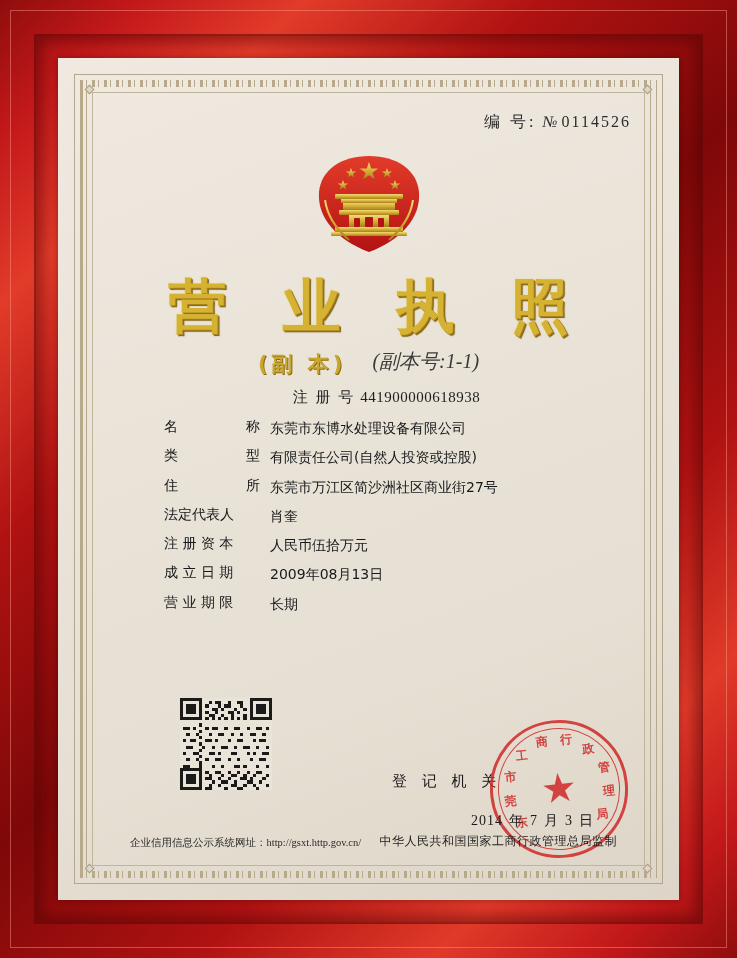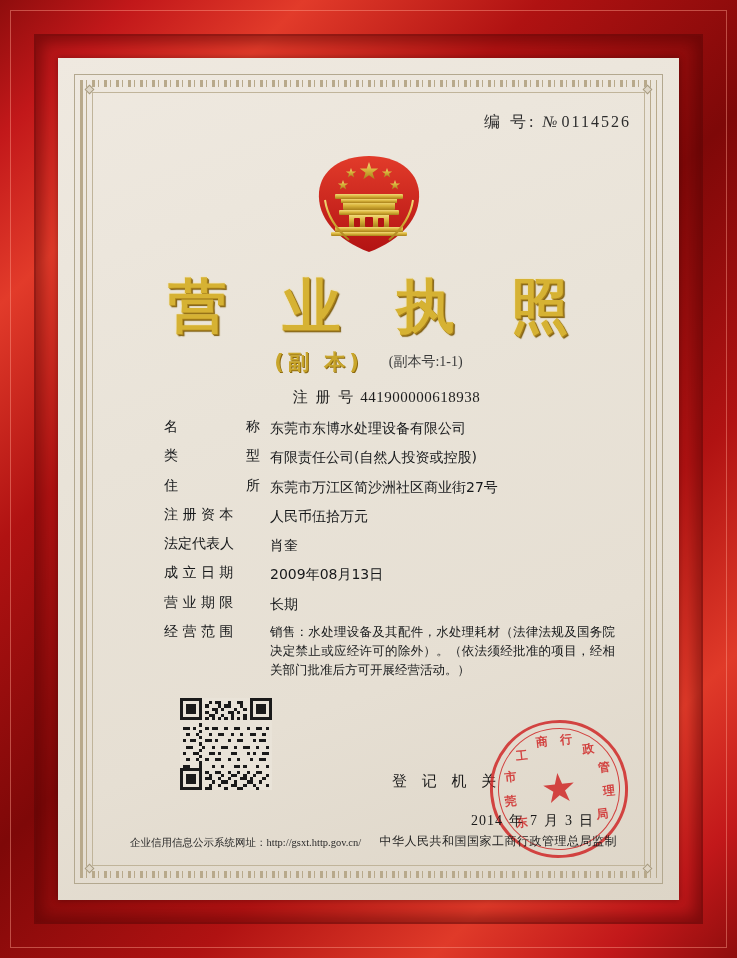--- a/index.html
+++ b/index.html
@@ -137,27 +137,28 @@
     text-align: center;
     color: #c9a62c;
     font-weight: bold;
     font-size: 21px;
     letter-spacing: 4px;
     text-shadow: 1px 1px 0 #8d6a10;
     font-family: "DejaVu Sans", sans-serif;
   }
   .sub-no {
     color: #3a3a3a;
-    font-size: 14px;
+    font-size: 20px;
     letter-spacing: 0px;
     font-weight: normal;
     text-shadow: none;
     margin-left: 26px;
     font-family: "Liberation Serif", serif;
     vertical-align: 3px;
+    font-style: italic;
   }
 
   .reg-no {
     position: absolute;
     left: 0; right: 0;
     top: 288px;
     text-align: center;
     font-size: 15px;
     color: #1d1d1d;
     font-family: "Liberation Serif", serif;
@@ -395,38 +396,34 @@
           <div class="f-value">有限责任公司(自然人投资或控股)</div>
         </div>
         <div class="field">
           <div class="f-label">
               <span>住</span>
               <span>所</span>
             </div>
           <div class="f-value">东莞市万江区简沙洲社区商业街27号</div>
         </div>
         <div class="field">
+          <div class="f-label tight">法定代表人</div>
+          <div class="f-value">肖奎</div>
+        </div>
+        <div class="field">
           <div class="f-label">注 册 资 本</div>
           <div class="f-value">人民币伍拾万元</div>
-        </div>
-        <div class="field">
-          <div class="f-label tight">法定代表人</div>
-          <div class="f-value">肖奎</div>
         </div>
         <div class="field">
           <div class="f-label">成 立 日 期</div>
           <div class="f-value">2009年08月13日</div>
         </div>
         <div class="field">
           <div class="f-label">营 业 期 限</div>
           <div class="f-value">长期</div>
-        </div>
-        <div class="field">
-          <div class="f-label">经 营 范 围</div>
-          <div class="f-value scope-value">销售：水处理设备及其配件，水处理耗材（法律法规及国务院决定禁止或应经许可的除外）。（依法须经批准的项目，经相关部门批准后方可开展经营活动。）</div>
         </div>
       </div>
 
       <div class="qr">
         <svg viewBox="0 0 29 29" width="92" height="92" shape-rendering="crispEdges">
           <rect width="29" height="29" fill="#e9e3d8"></rect>
           <g fill="#1a1a1a">
 
             <rect x="0" y="0" width="7" height="1"></rect>
               <rect x="0" y="6" width="7" height="1"></rect>

